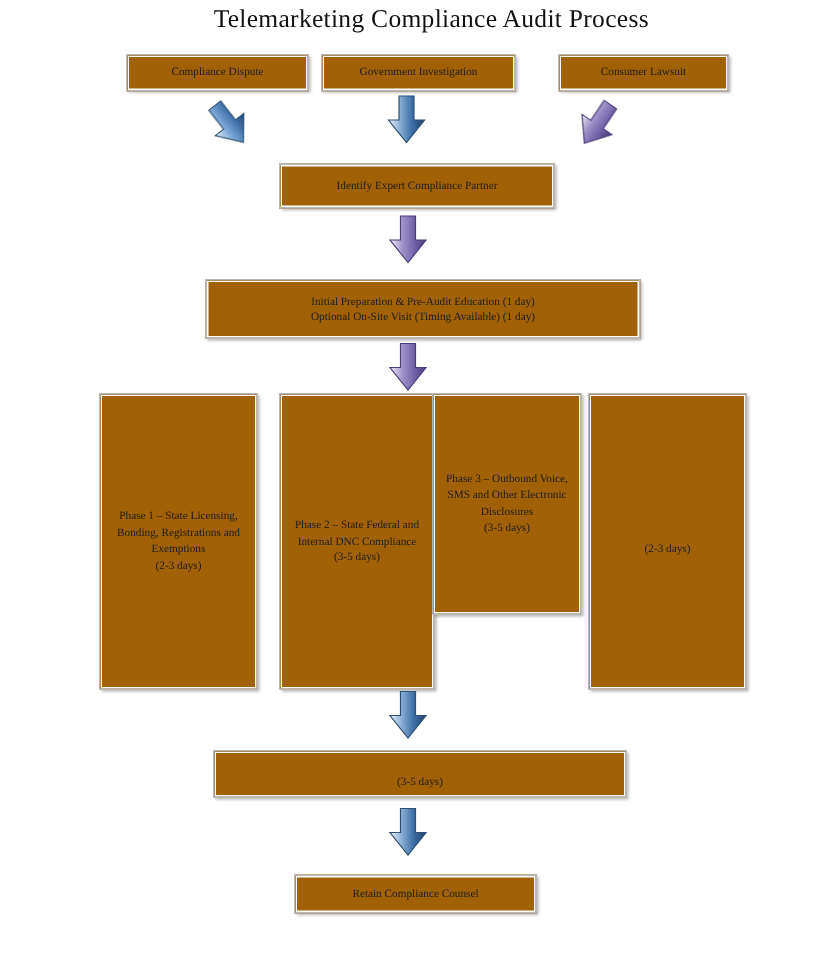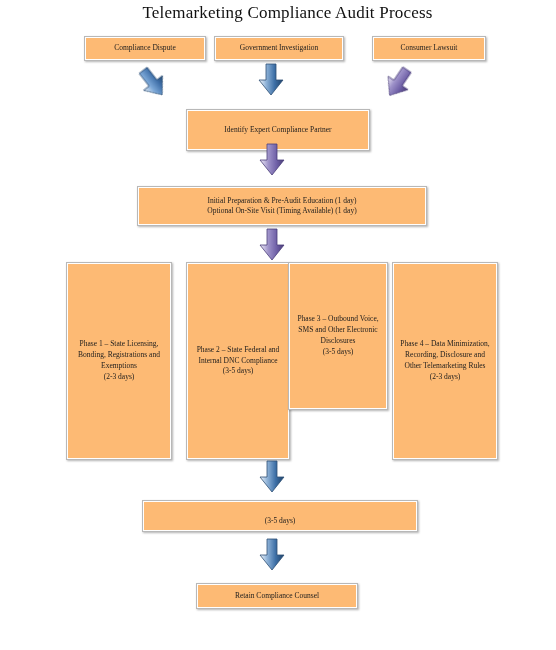--- a/index.html
+++ b/index.html
@@ -25,42 +25,42 @@
     padding-top: 3px;
     color: #111;
     filter: blur(0.35px);
     margin-left: 19px;
   }
 
   
   .box {
     position: absolute;
     box-sizing: border-box;
-    background: #fdba74;
+    background: #a16207;
     border: 1px solid #b8b8b8;
     box-shadow: 1px 1px 2px rgba(0,0,0,0.30), inset 0 0 0 1px #ffffff;
     display: flex;
     align-items: center;
     justify-content: center;
     text-align: center;
     font-size: 7.5px;
     line-height: 1.35;
     color: #1c1c1c;
     padding: 2px 4px;
     filter: blur(0.32px);
   }
   .box .txt { display: block; width: 100%; }
 
   
   #box-dispute   { left: 84px;  top: 36px;  width: 122px; height: 25px; }
   #box-govt      { left: 214px; top: 36px;  width: 130px; height: 25px; }
   #box-consumer  { left: 372px; top: 36px;  width: 114px; height: 25px; }
 
   
-  #box-partner   { left: 186px; top: 109px; width: 184px; height: 42px; }
+  #box-partner   { left: 186px; top: 109px; width: 184px; height: 30px; }
 
   
   #box-prep      { left: 137px; top: 186px; width: 290px; height: 40px; }
 
   
   .phase {
     align-items: center;
     font-size: 7.5px;
     line-height: 1.45;
   }
@@ -186,21 +186,21 @@
 
 <div class="box phase" id="phase-3">
   <span class="txt">
     <span>Phase 3 – Outbound Voice, SMS and Other Electronic Disclosures</span><br>
     <span>(3-5 days)</span>
   </span>
 </div>
 
 <div class="box phase" id="phase-4">
   <span class="txt">
-    <span>Phase 4 – Data Minimization, Recording, Disclosure and Other Telemarketing Rules</span><br>
+    <br>
     <span>(2-3 days)</span>
   </span>
 </div>
 
 <div class="arrow" id="arrow-4">
   <svg viewBox="0 0 26 34">
     <path d="M8 1 H18 V17 H25 L13 32 L1 17 H8 Z" fill="url(#gSteel)" stroke="#2d4f74" stroke-width="0.8"></path>
   </svg>
 </div>
 

